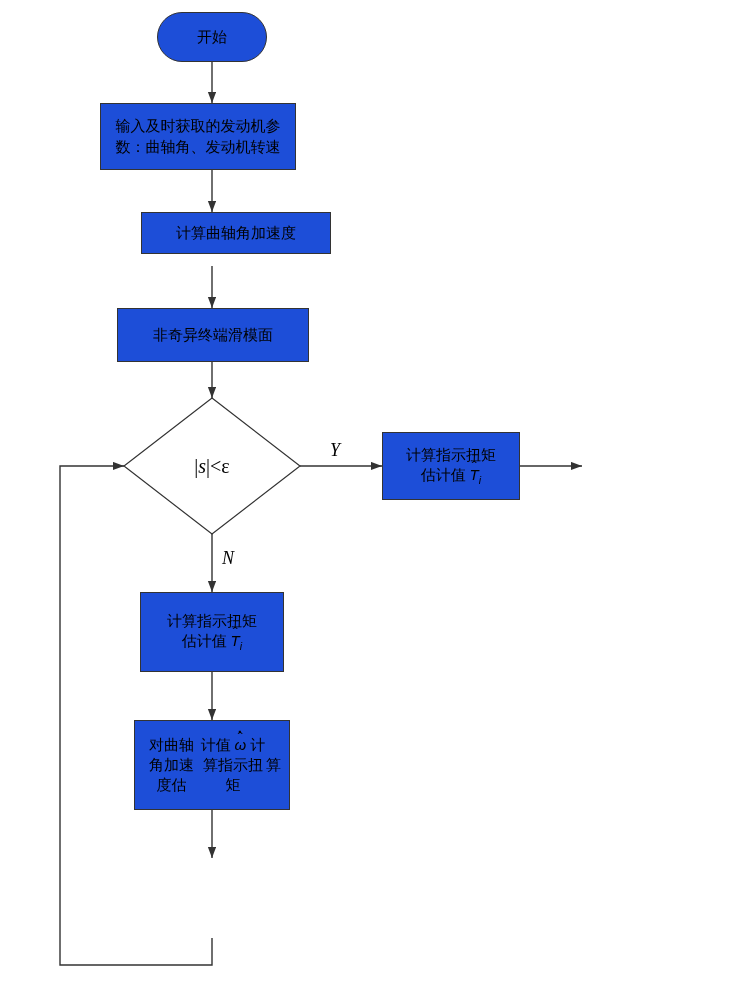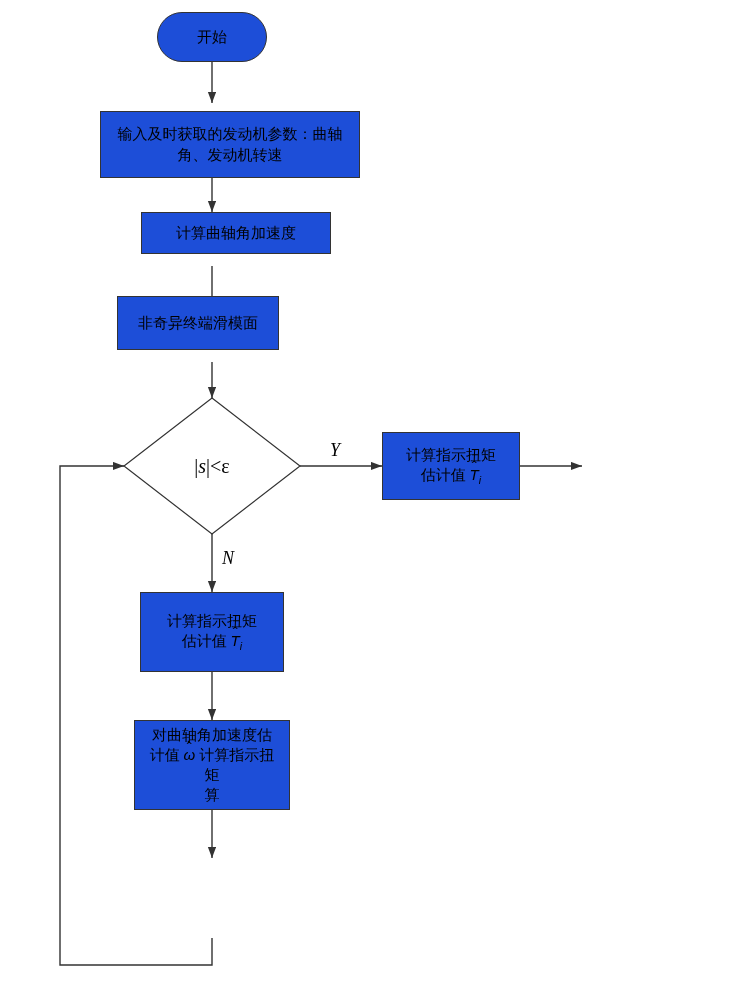--- a/index.html
+++ b/index.html
@@ -133,29 +133,29 @@
 
     <line x1="212" y1="810" x2="212" y2="858" stroke="#333" stroke-width="1.4" marker-end="url(#ah)"></line>
 
     <polyline points="212,938 212,965 60,965 60,466 124,466" fill="none" stroke="#333" stroke-width="1.4" marker-end="url(#ah)"></polyline>
   </svg>
 
   <div class="box terminator" style="left:157px; top:12px; width:110px; height:50px;">
     <span>开始</span>
   </div>
 
-  <div class="box" style="left:100px; top:111px; width:260px; height:67px;">
+  <div class="box" style="left:100px; top:103px; width:196px; height:67px;">
     <span>输入及时获取的发动机参数：曲轴角、发动机转速</span>
   </div>
 
   <div class="box" style="left:117px; top:212px; width:190px; height:42px;margin-left:24px;">
     <span>计算曲轴角加速度</span>
   </div>
 
-  <div class="box" style="left:117px; top:296px; width:162px; height:54px;">
+  <div class="box" style="left:117px; top:308px; width:192px; height:54px;">
     <span>非奇异终端滑模面</span>
   </div>
 
   <div class="diamond" style="left:124px; top:398px; width:176px; height:136px;">
     <svg width="176" height="136">
       <polygon points="88,0 176,68 88,136 0,68" fill="#fff" stroke="#333" stroke-width="1.2"></polygon>
     </svg>
     <div class="dlabel">
       <span class="abs">|</span>
       <span>s</span>
@@ -182,21 +182,21 @@
   <div class="box" style="left:140px; top:592px; width:144px; height:80px; flex-direction:column;">
     <div>计算指示扭矩</div>
     <div>
       <span>估计值 </span>
       <span class="formula">
         <span class="hat">T</span><span class="sub">i</span>
       </span>
     </div>
   </div>
 
-  <div class="box" style="left:134px; top:720px; width:156px; height:90px; flex-direction:column;">
+  <div class="box" style="left:134px; top:720px; width:156px; height:90px; flex-direction:row;">
     <div>对曲轴角加速度估</div>
     <div>
       <span>计值 </span>
       <span class="formula">
         <span class="omega-dot">ω</span>
       </span>
       <span> 计算指示扭矩</span>
     </div>
     <div>算</div>
   </div>

